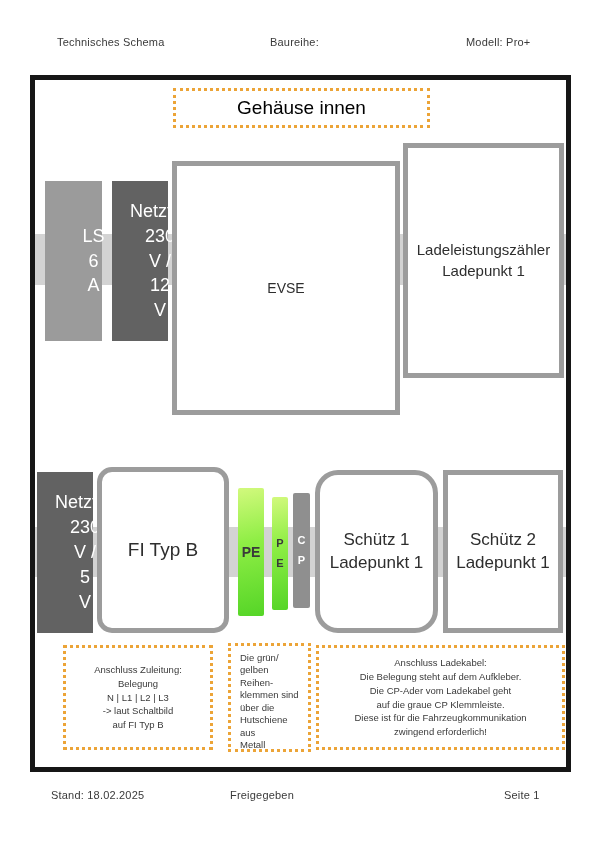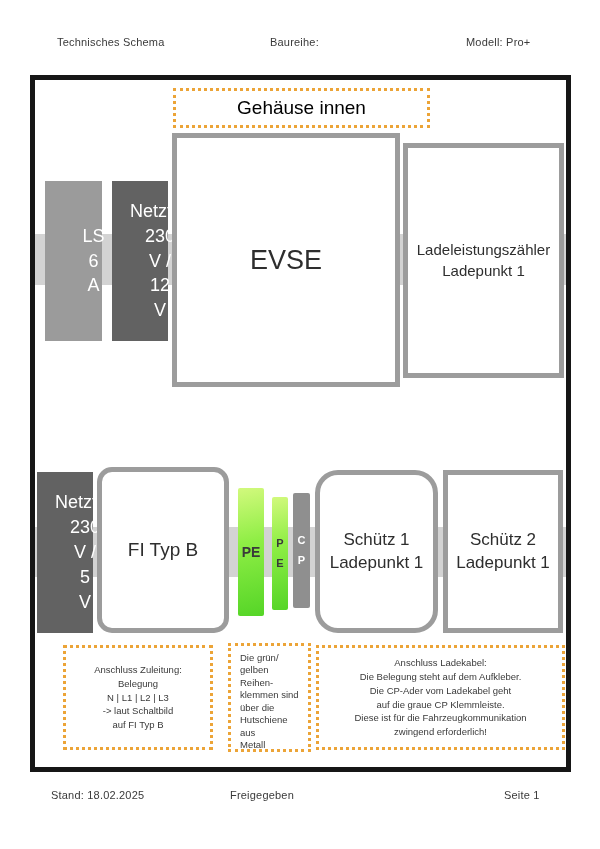--- a/index.html
+++ b/index.html
@@ -43,21 +43,21 @@
   
   .dashed { position:absolute; border:3px dotted #eca437; z-index:3; background:transparent; }
   .note { font-size:9.5px; color:#3a3a3a; }
   .note-center { display:flex; flex-direction:column; align-items:center; justify-content:center;
                  text-align:center; line-height:1.45; }
   .note-left { padding:6px 4px 0 9px; text-align:left; line-height:1.31; }
 
   .enclosure-title { display:flex; align-items:center; justify-content:center;
                      font-size:19px; color:#000000; }
 
-  .evse-label { font-size:27px; }
+  .evse-label { font-size:14px;margin-top:28px; }
   .rcd-label { font-size:19px;border-radius:15px; }
   .two-line { font-size:15px; line-height:1.35; }
   .contactor-label { font-size:17px; line-height:1.35; }
   .pe-label { font-size:14px; font-weight:bold; }
 </style>
 </head>
 <body>
 
 <div>
   <span class="meta-text" style="left:57px; top:36px">Technisches Schema</span>

